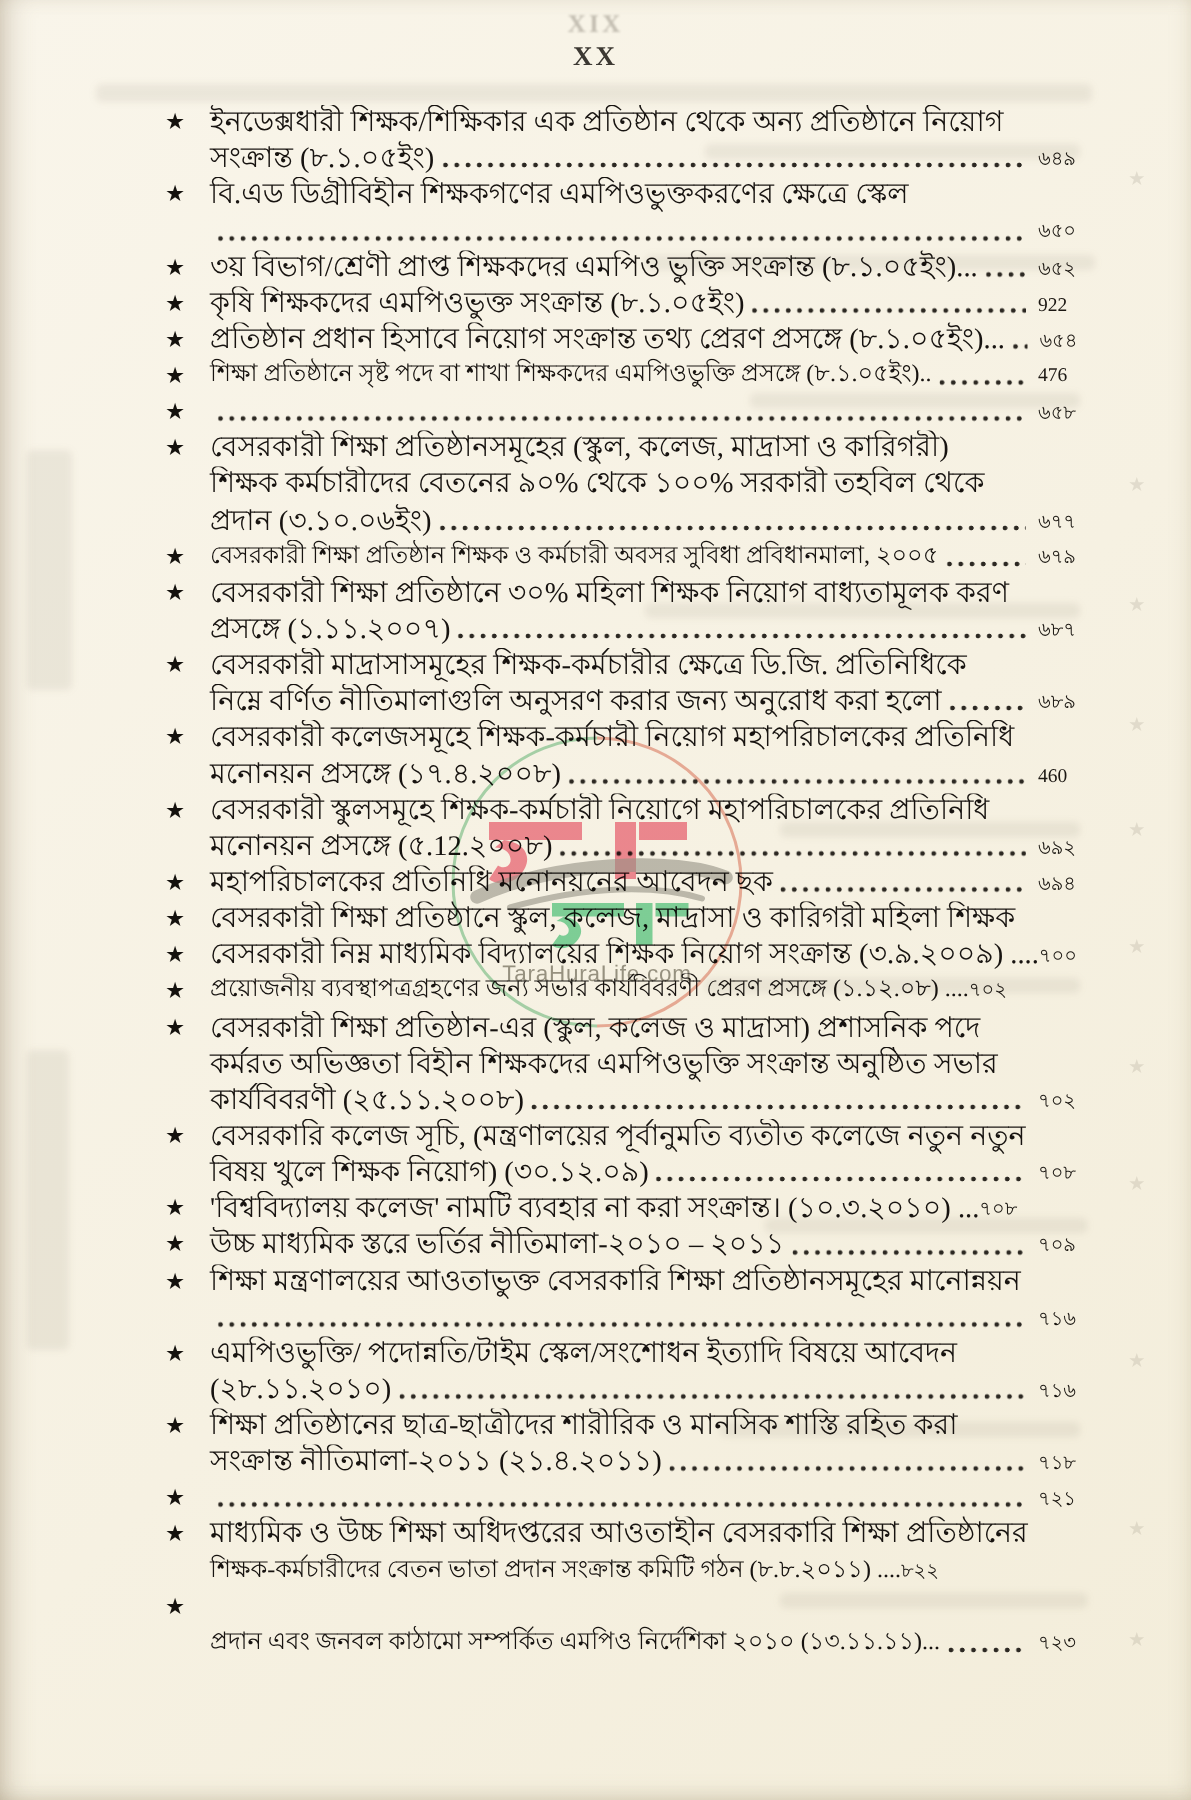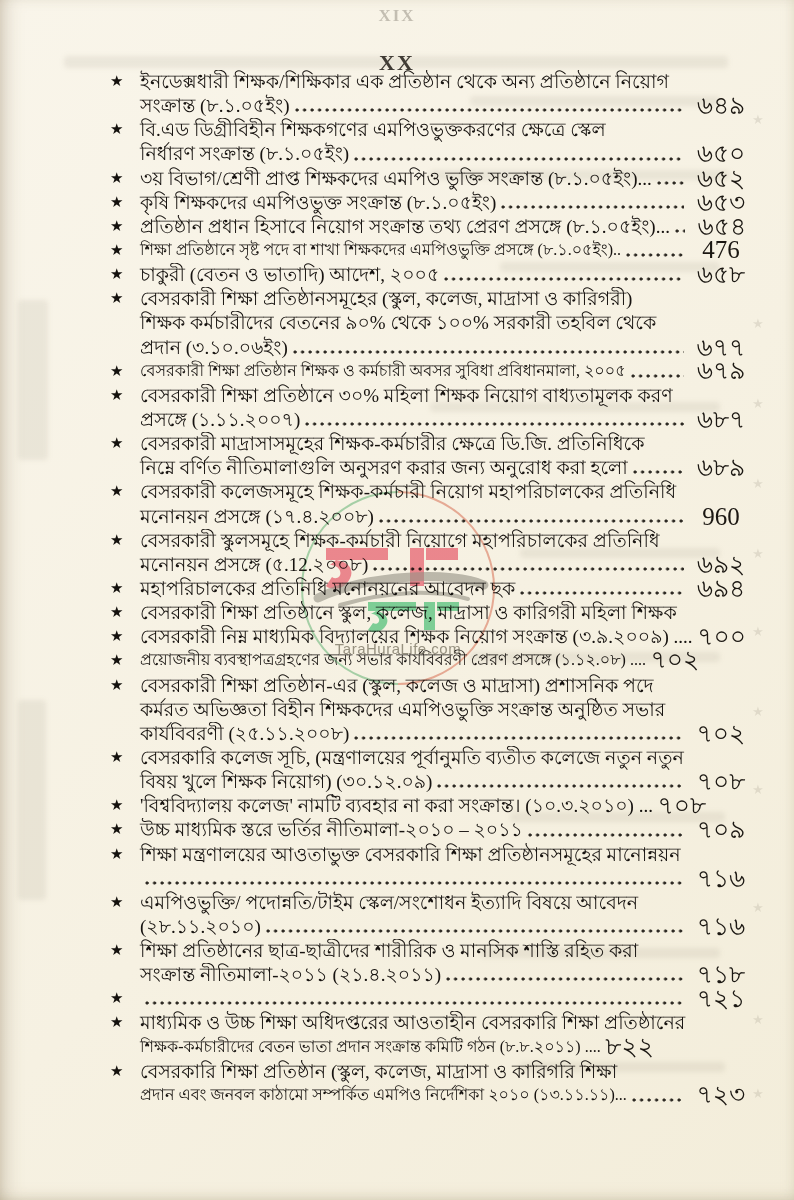--- a/index.html
+++ b/index.html
@@ -9,34 +9,34 @@
         background:linear-gradient(135deg,#f9f5ea 0%,#f6f1e2 55%,#f3edda 100%);
         box-shadow:inset 14px 0 22px -14px rgba(120,100,70,.45),
                    inset -6px 0 14px -8px rgba(200,190,160,.5),
                    inset 0 -10px 18px -12px rgba(150,135,100,.35);
         color:#181410;}
   
   .bleed-numeral{position:absolute;top:6px;left:0;right:0;text-align:center;
         font-size:17px;letter-spacing:2px;color:#6f685c;opacity:.38;
         filter:blur(.6px);font-weight:bold;}
   .numeral{position:absolute;top:27px;left:0;right:0;text-align:center;
-        font-size:22px;letter-spacing:2px;color:#3c3832;font-weight:bold;margin-top:23px;}
+        font-size:18px;letter-spacing:2px;color:#3c3832;font-weight:bold;}
   
   .toc{position:absolute;top:70px;left:88px;right:44px;}
   .line{display:flex;align-items:flex-start;height:24.15px;overflow:hidden;
         font-size:19px;line-height:23px;}
   .line.small{font-size:16px;line-height:22px;}
   .star{flex:0 0 52px;font-size:15px;line-height:23px;color:#14110d;
         font-family:"DejaVu Sans",sans-serif;padding-left:22px;box-sizing:border-box;}
   .txt{flex:0 1 auto;white-space:nowrap;color:#171310;}
   .leader{flex:1 1 auto;min-width:10px;height:4px;align-self:flex-end;
         margin:0 8px 6px 5px;
         background-image:radial-gradient(circle at 2px 2px,#2c2822 1.35px,rgba(0,0,0,0) 1.8px);
         background-size:7.5px 4px;background-repeat:repeat-x;}
-  .pg{flex:0 0 58px;text-align:center;font-size:25px;color:#1b1712;}
+  .pg{flex:0 0 58px;text-align:left;font-size:13px;color:#1b1712;}
   
   .stamp{position:absolute;left:296px;top:486px;width:204px;height:204px;
         mix-blend-mode:multiply;opacity:.88;pointer-events:none;}
   
   .smudge{position:absolute;background:rgba(116,108,88,.10);filter:blur(2.4px);
         border-radius:4px;pointer-events:none;}
   .ghost-star{position:absolute;font-family:"DejaVu Sans",sans-serif;font-size:13px;
         color:#6d6554;opacity:.15;transform:scaleX(-1);filter:blur(.4px);
         pointer-events:none;}
 </style>
@@ -89,56 +89,54 @@
       </div>
 
       <div class="line">
         <span class="star">★</span>
         <span class="txt">বি.এড  ডিগ্রীবিহীন  শিক্ষকগণের   এমপিওভুক্তকরণের  ক্ষেত্রে  স্কেল</span>
 
       </div>
 
       <div class="line">
         <span class="star"></span>
-        <span class="txt">নির্ধারণ সংক্রান্ত (৮.১.০৫ইং)</span>
         <span class="leader"></span>
         <span class="pg">৬৫০</span>
       </div>
 
       <div class="line">
         <span class="star">★</span>
         <span class="txt">৩য়  বিভাগ/শ্রেণী প্রাপ্ত শিক্ষকদের   এমপিও ভুক্তি সংক্রান্ত (৮.১.০৫ইং)...</span>
         <span class="leader"></span>
         <span class="pg">৬৫২</span>
       </div>
 
       <div class="line">
         <span class="star">★</span>
         <span class="txt">কৃষি শিক্ষকদের এমপিওভুক্ত  সংক্রান্ত (৮.১.০৫ইং)</span>
         <span class="leader"></span>
-        <span class="pg">৬৫৩</span>
+        <span class="pg">922</span>
       </div>
 
       <div class="line">
         <span class="star">★</span>
         <span class="txt">প্রতিষ্ঠান প্রধান হিসাবে নিয়োগ সংক্রান্ত তথ্য প্রেরণ প্রসঙ্গে (৮.১.০৫ইং)...</span>
         <span class="leader"></span>
         <span class="pg">৬৫৪</span>
       </div>
 
       <div class="line small">
         <span class="star">★</span>
         <span class="txt">শিক্ষা প্রতিষ্ঠানে সৃষ্ট পদে বা শাখা শিক্ষকদের এমপিওভুক্তি প্রসঙ্গে (৮.১.০৫ইং)..</span>
         <span class="leader"></span>
         <span class="pg">476</span>
       </div>
 
       <div class="line">
         <span class="star">★</span>
-        <span class="txt">চাকুরী (বেতন ও  ভাতাদি) আদেশ, ২০০৫</span>
         <span class="leader"></span>
         <span class="pg">৬৫৮</span>
       </div>
 
       <div class="line">
         <span class="star">★</span>
         <span class="txt">বেসরকারী শিক্ষা প্রতিষ্ঠানসমূহের (স্কুল,  কলেজ, মাদ্রাসা ও  কারিগরী)</span>
 
       </div>
 
@@ -191,21 +189,21 @@
       <div class="line">
         <span class="star">★</span>
         <span class="txt">বেসরকারী কলেজসমূহে শিক্ষক-কর্মচারী নিয়োগ মহাপরিচালকের প্রতিনিধি</span>
 
       </div>
 
       <div class="line">
         <span class="star"></span>
         <span class="txt">মনোনয়ন প্রসঙ্গে (১৭.৪.২০০৮)</span>
         <span class="leader"></span>
-        <span class="pg">960</span>
+        <span class="pg">460</span>
       </div>
 
       <div class="line">
         <span class="star">★</span>
         <span class="txt">বেসরকারী স্কুলসমূহে শিক্ষক-কর্মচারী নিয়োগে মহাপরিচালকের প্রতিনিধি</span>
 
       </div>
 
       <div class="line">
         <span class="star"></span>
@@ -340,21 +338,20 @@
 
       <div class="line small">
         <span class="star"></span>
         <span class="txt">শিক্ষক-কর্মচারীদের বেতন ভাতা প্রদান সংক্রান্ত কমিটি গঠন (৮.৮.২০১১) ....</span>
 
         <span class="pg">৮২২</span>
       </div>
 
       <div class="line">
         <span class="star">★</span>
-        <span class="txt">বেসরকারি শিক্ষা প্রতিষ্ঠান (স্কুল, কলেজ, মাদ্রাসা ও কারিগরি শিক্ষা</span>
 
       </div>
 
 
       <div class="line small">
         <span class="star"></span>
         <span class="txt">প্রদান এবং জনবল কাঠামো সম্পর্কিত এমপিও নির্দেশিকা ২০১০ (১৩.১১.১১)...</span>
         <span class="leader"></span>
         <span class="pg">৭২৩</span>
       </div>

